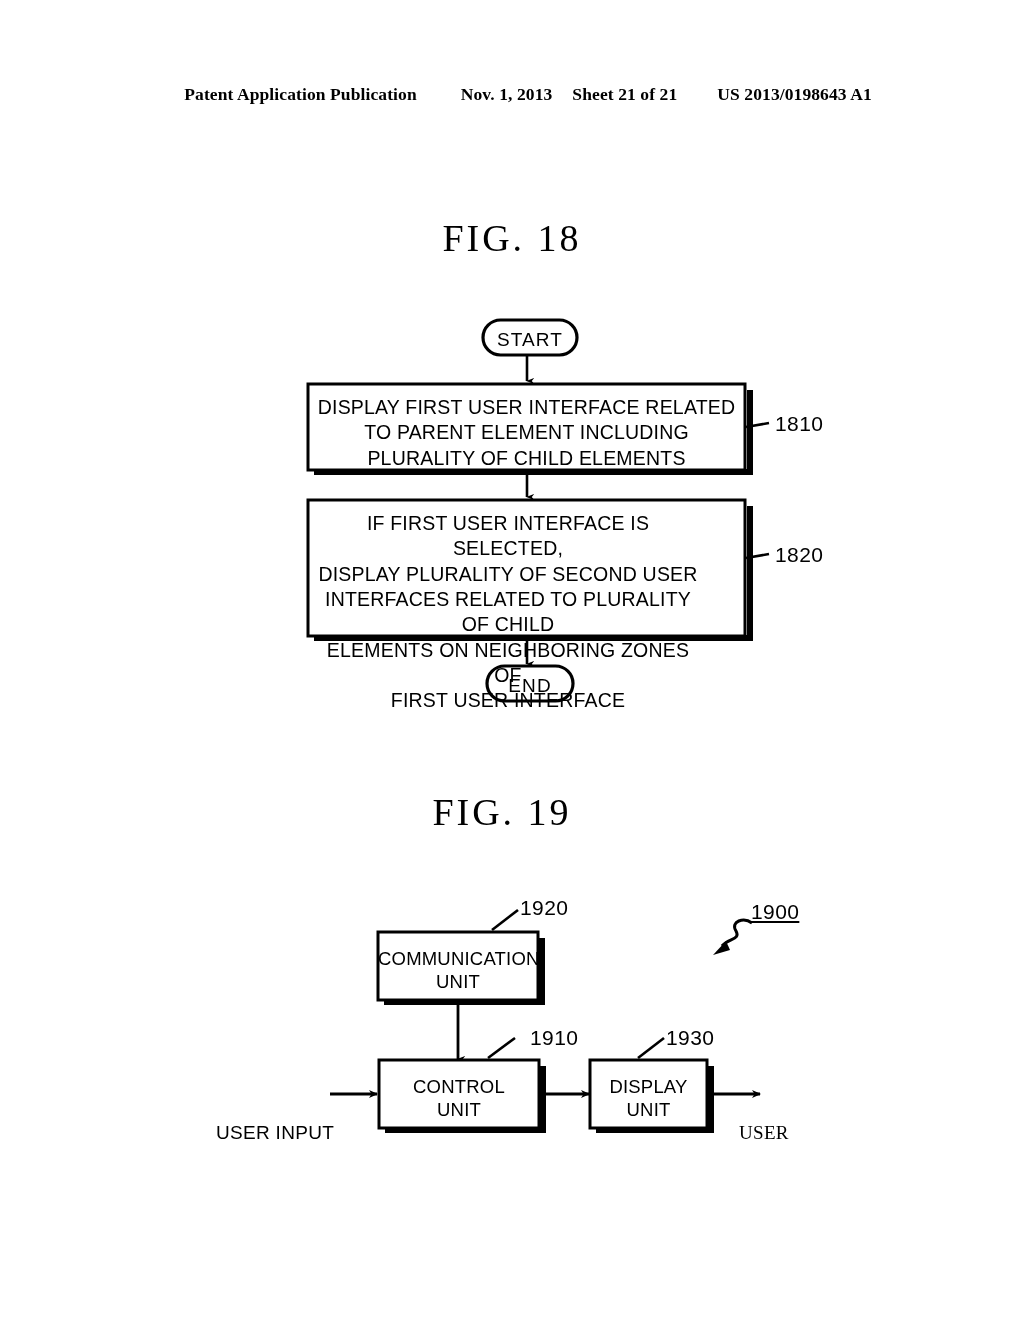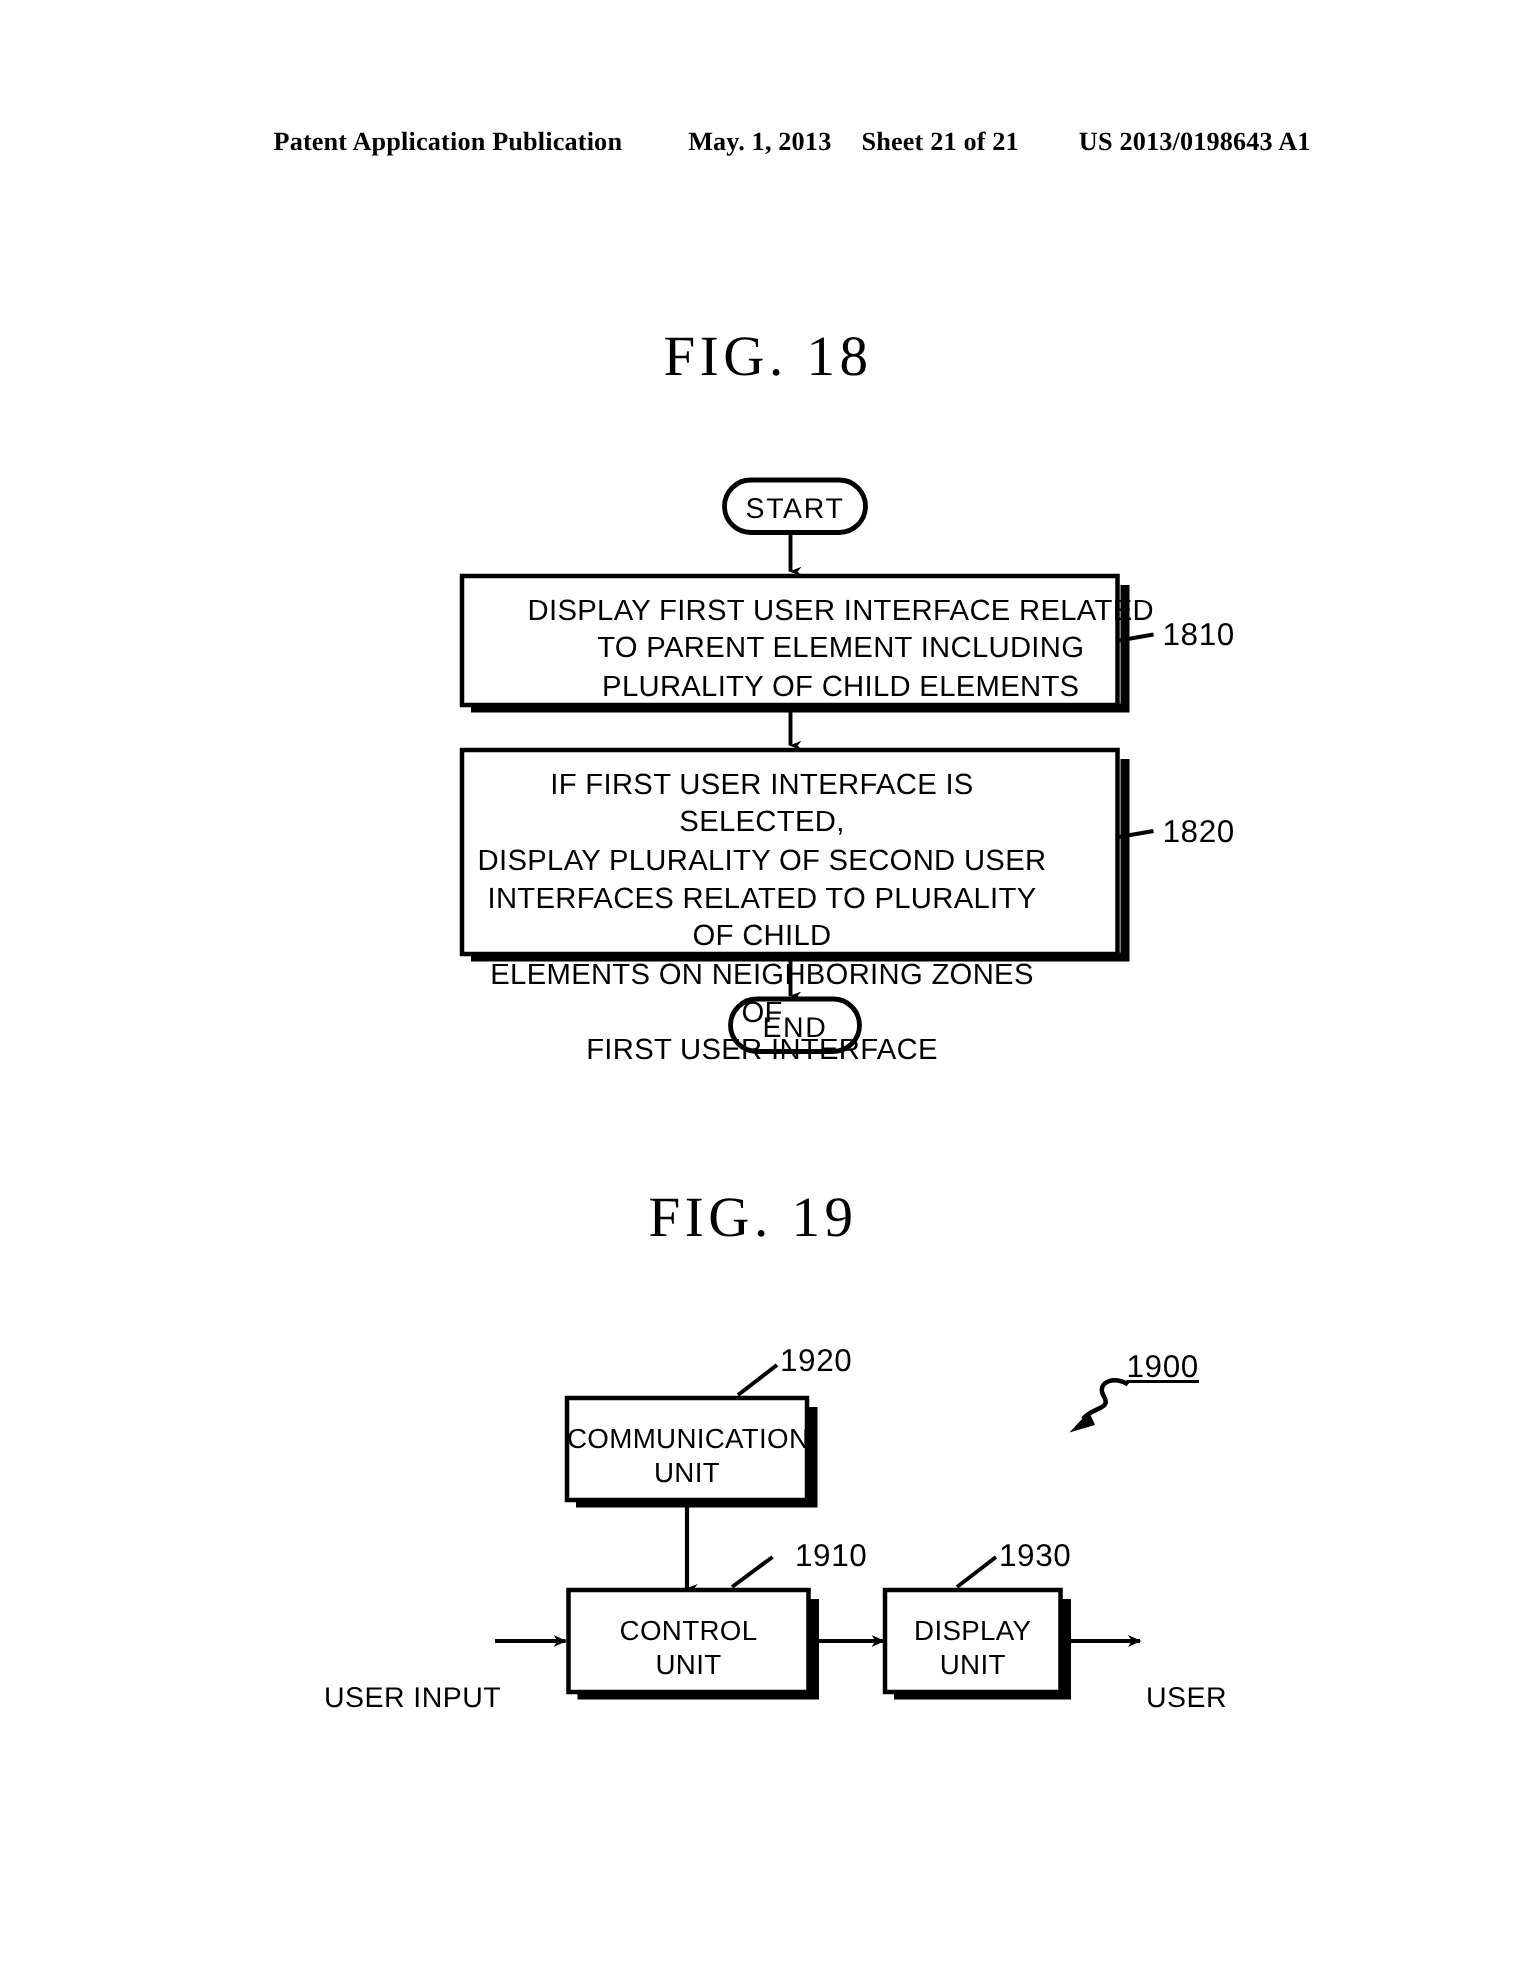--- a/index.html
+++ b/index.html
@@ -97,21 +97,21 @@
     white-space: nowrap;
     margin-top: 40px;
   }
 </style>
 </head>
 <body>
 
 <div class="pub-header">
   <span class="seg">Patent Application Publication</span>
   <span class="gap-lg"></span>
-  <span class="seg">May. 1, 2013</span>
+  <span class="seg">Nov. 1, 2013</span>
   <span class="gap-md"></span>
   <span class="seg">Sheet 21 of 21</span>
   <span class="gap-xl"></span>
   <span class="seg">US 2013/0198643 A1</span>
 </div>
 
 <div class="fig-title" id="fig18-title">FIG.  18</div>
 <div class="fig-title" id="fig19-title">FIG.  19</div>
 
 <svg class="layer" id="fig18-graphics" viewBox="0 0 1024 1320">
@@ -147,21 +147,21 @@
 
   <line x1="527" y1="639" x2="527" y2="664" stroke="#000" stroke-width="2.6" marker-end="url(#arrowDown)"></line>
 
   <g>
     <rect x="487" y="666" width="86" height="35" rx="17.5" ry="17.5" fill="#fff" stroke="#000" stroke-width="3.2"></rect>
   </g>
 </svg>
 
 <div class="node-text terminal-text" style="left:483px; top:328px; width:94px;">START</div>
 
-<div class="node-text process-text" style="left:311px; top:395px; width:431px;padding-left:34px;">DISPLAY FIRST USER INTERFACE RELATED
+<div class="node-text process-text" style="left:311px; top:395px; width:431px;">DISPLAY FIRST USER INTERFACE RELATED
 TO PARENT ELEMENT INCLUDING
 PLURALITY OF CHILD ELEMENTS</div>
 
 <div class="node-text process-text" style="left:311px; top:511px; width:394px;">IF FIRST USER INTERFACE IS SELECTED,
 DISPLAY PLURALITY OF SECOND USER
 INTERFACES RELATED TO PLURALITY OF CHILD
 ELEMENTS ON NEIGHBORING ZONES OF
 FIRST USER INTERFACE</div>
 
 <div class="node-text terminal-text" style="left:487px; top:674px; width:86px;">END</div>
@@ -210,13 +210,13 @@
 UNIT</div>
 <div class="node-text unit-text" style="left:590px; top:1075px; width:117px;">DISPLAY
 UNIT</div>
 
 <div class="ref-text" style="left:520px; top:896px;">1920</div>
 <div class="ref-text" style="left:530px; top:1026px;">1910</div>
 <div class="ref-text" style="left:666px; top:1026px;">1930</div>
 <div class="ref-text ref-underlined" style="left:751px; top:900px;">1900</div>
 
 <div class="io-text" style="left:216px; top:1082px;">USER INPUT</div>
-<div class="io-text" style="left:764px; top:1082px;">USER</div>
+<div class="io-text" style="left:739px; top:1082px;font-family:Liberation Serif, serif;">USER</div>
 
 </body></html>

